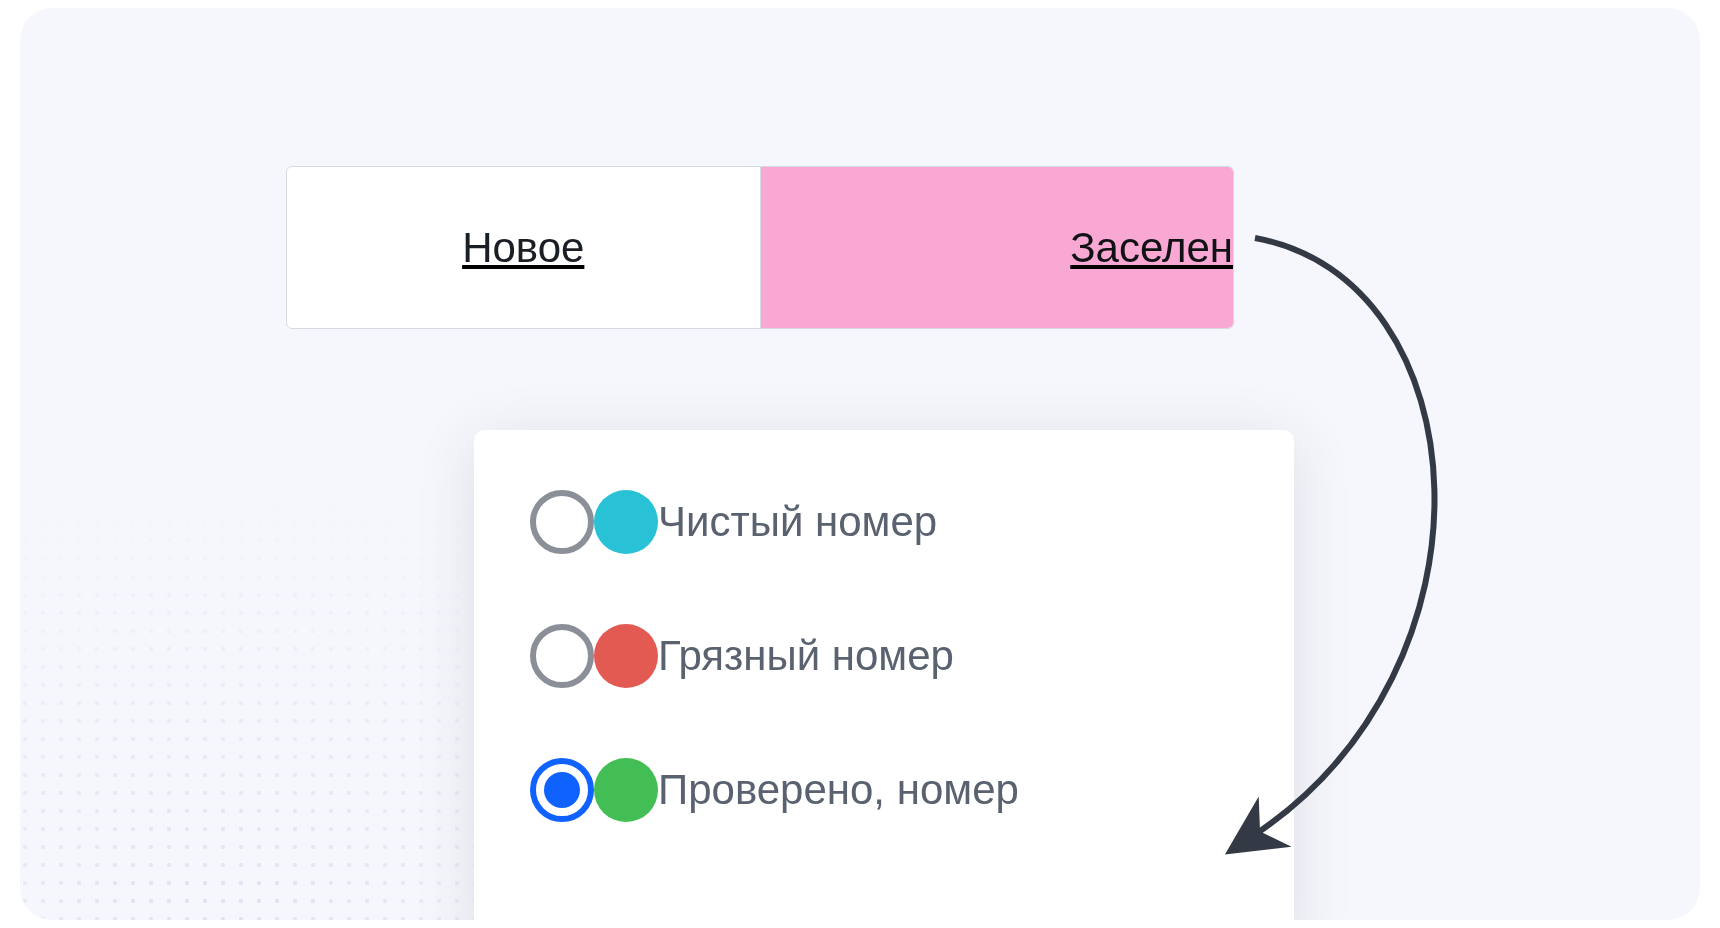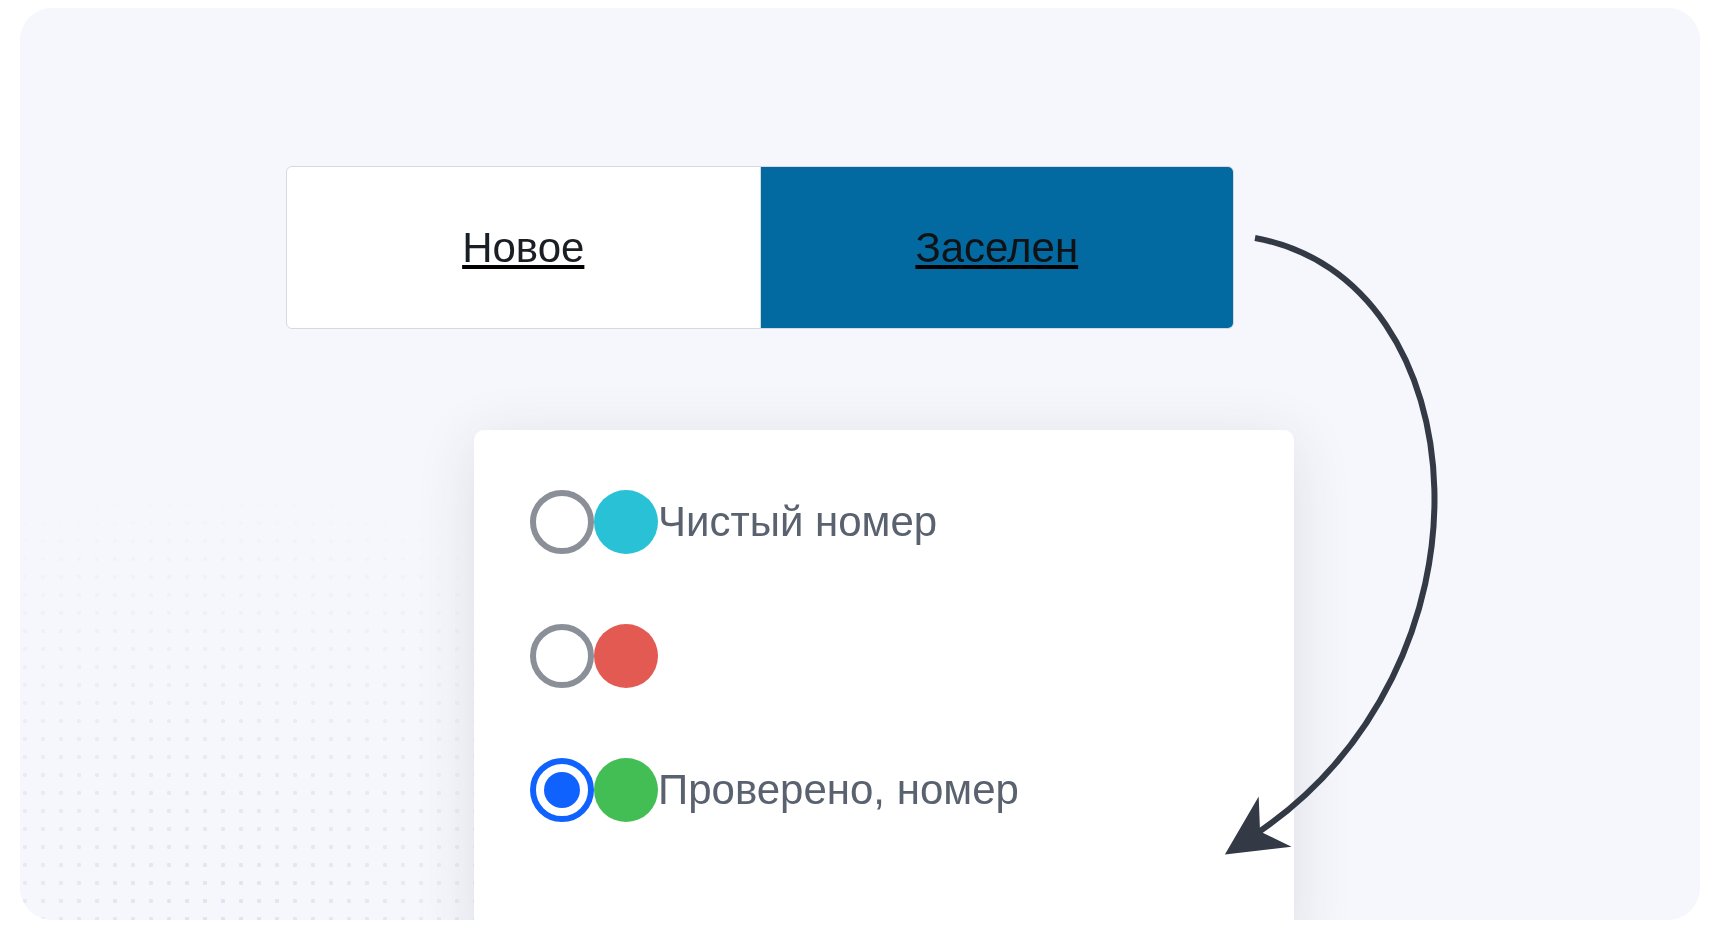--- a/index.html
+++ b/index.html
@@ -57,22 +57,23 @@
       font-size: 42px;
       font-weight: 500;
       color: #1a1f25;
       border-right: 1px solid #d5d9e0;
       cursor: pointer;
     }
     .seg-item:last-child {
       border-right: none;
     }
     .seg-item.active {
-      background: #0369a1;
+      background: #f9a8d4;
       color: #111216;
+      justify-content: flex-end;
     }
     .options-card {
       position: absolute;
       left: 454px;
       top: 422px;
       width: 820px;
       height: 520px;
       background: #ffffff;
       border-radius: 10px;
       box-shadow: 0 10px 60px rgba(40,50,70,0.12);
@@ -143,20 +144,21 @@
 
   <div class="options-card">
     <div class="opt-row">
       <div class="radio-outer"></div>
       <div class="color-dot" style="background:#29c1d6"></div>
       <div class="opt-label">Чистый номер</div>
     </div>
     <div class="opt-row">
       <div class="radio-outer"></div>
       <div class="color-dot" style="background:#e35a52"></div>
+      <div class="opt-label">Грязный номер</div>
     </div>
     <div class="opt-row">
       <div class="radio-outer selected">
         <div class="radio-inner"></div>
       </div>
       <div class="color-dot" style="background:#42be54"></div>
       <div class="opt-label">Проверено, номер</div>
     </div>
   </div>
 

